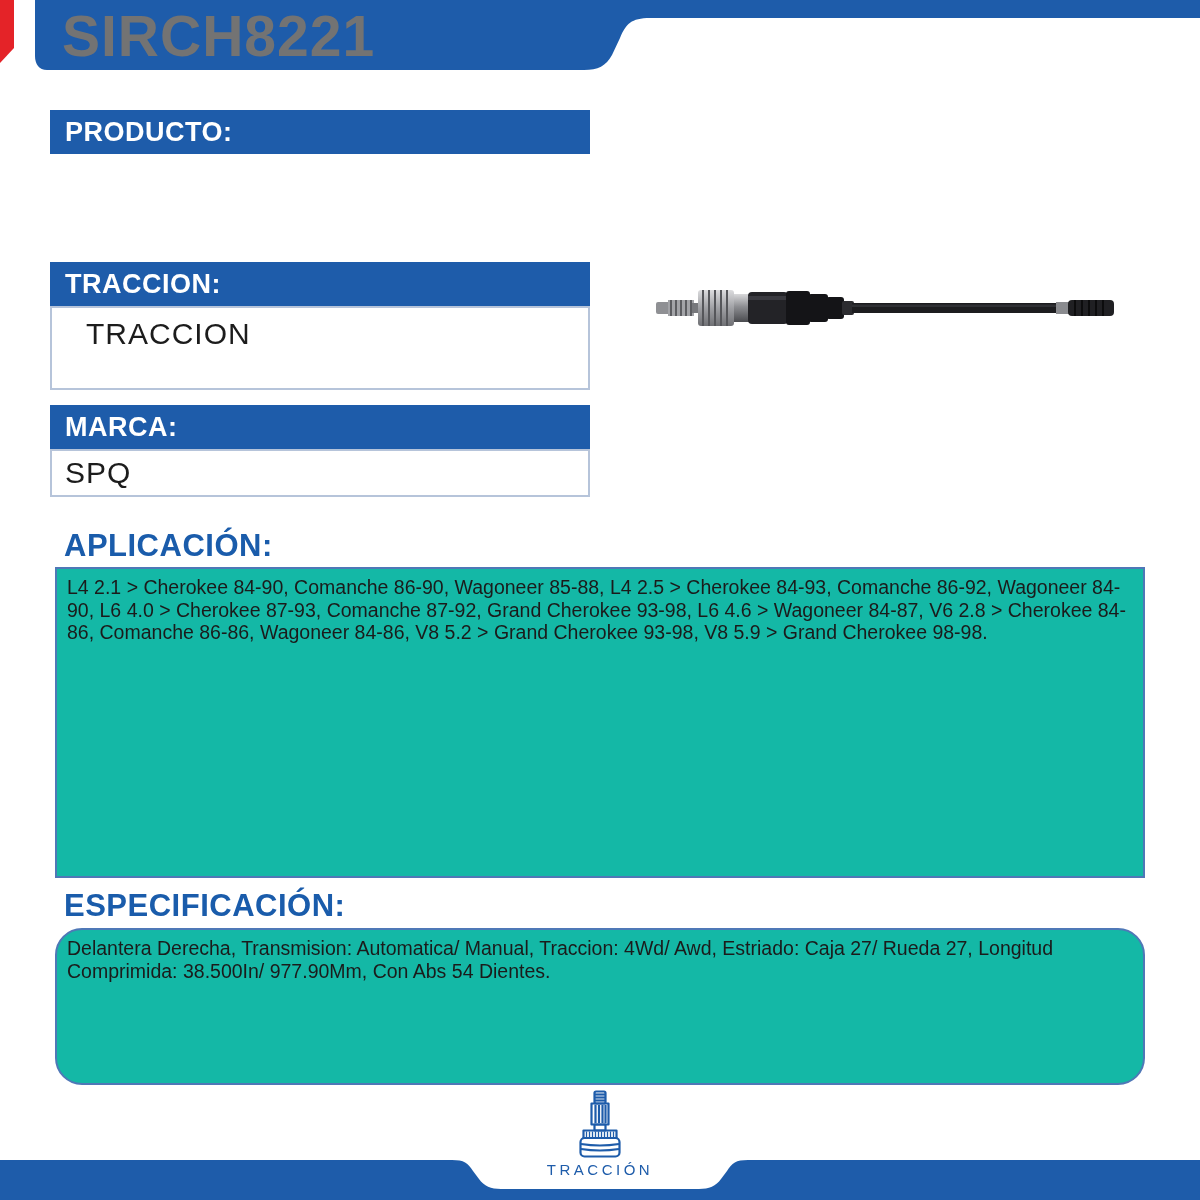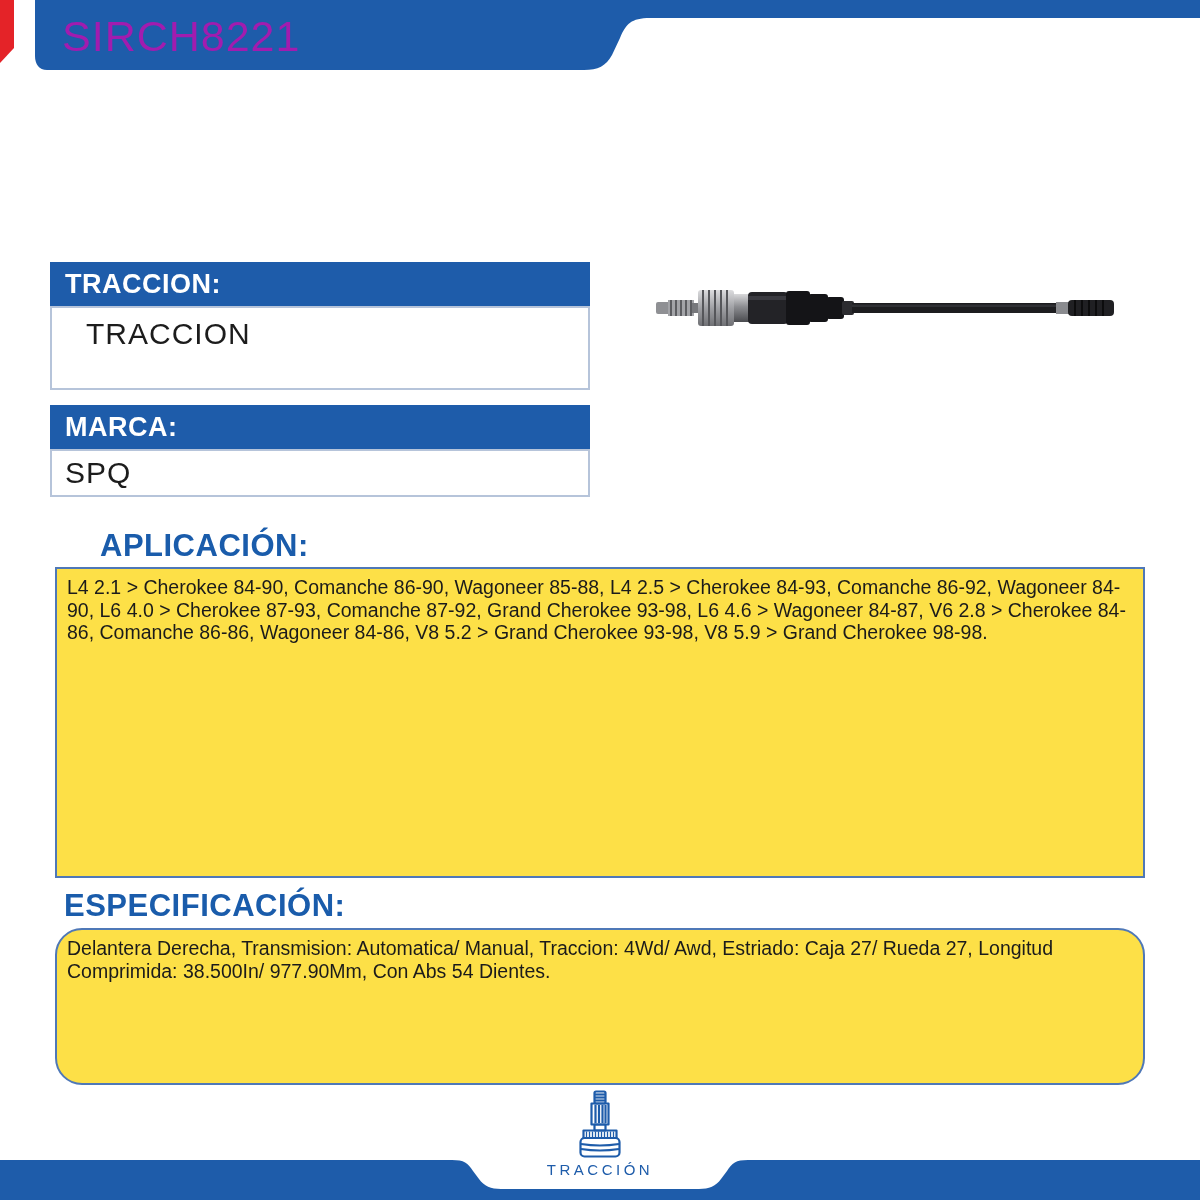--- a/index.html
+++ b/index.html
@@ -4,21 +4,21 @@
 <style>
   html,body{margin:0;padding:0;background:#ffffff;}
   .page{
     position:relative;width:1200px;height:1200px;background:#ffffff;
     font-family:"Liberation Sans",sans-serif;overflow:hidden;
   }
   
   .header-svg{position:absolute;top:0;left:0;}
   .part-number{
     position:absolute;left:62px;top:8px;height:56px;display:flex;align-items:center;
-    color:#a21caf;font-size:43px;font-weight:400;letter-spacing:1px;
+    color:#737373;font-size:57px;font-weight:700;letter-spacing:1px;
   }
   
   .field-label{
     position:absolute;left:50px;width:540px;height:44px;background:#1e5caa;
     color:#ffffff;font-weight:800;font-size:27px;letter-spacing:.5px;
     display:flex;align-items:center;padding-left:15px;box-sizing:border-box;
   }
   .field-value{
     position:absolute;left:50px;width:540px;background:#ffffff;
     border:2px solid #b6c4da;box-sizing:border-box;
@@ -27,24 +27,24 @@
   #producto-label{top:110px;}  #producto-value{top:154px;height:86px;}
   #categoria-label{top:262px;} #categoria-value{top:306px;height:84px;padding-left:34px;}
   #marca-label{top:405px;}     #marca-value{top:449px;height:48px;padding-top:5px;}
   
   .product-photo{position:absolute;left:652px;top:277px;}
   
   .section-title{
     position:absolute;left:64px;color:#1a5cab;font-weight:800;
     font-size:31px;letter-spacing:.5px;
   }
-  #aplicacion-title{top:528px;margin-left:36px;}
+  #aplicacion-title{top:528px;}
   #especificacion-title{top:888px;}
   .section-box{
-    position:absolute;left:55px;width:1090px;background:#fde047;
+    position:absolute;left:55px;width:1090px;background:#14b8a6;
     border:2px solid #4f78b7;box-sizing:border-box;
     font-size:19.5px;line-height:1.16;color:#1b1b1b;padding:7px 10px;
   }
   #aplicacion-box{top:567px;height:311px;}
   #especificacion-box{top:928px;height:157px;border-radius:27px;}
   
   .footer-svg{position:absolute;left:0;top:1160px;}
   .cv-joint-icon{position:absolute;left:570px;top:1090px;}
   .footer-category{
     position:absolute;left:0;top:1161px;width:1200px;text-align:center;
@@ -55,20 +55,21 @@
 <body>
 
 <div class="page">
 
   <svg class="header-svg" width="1200" height="72" viewBox="0 0 1200 72">
     <path d="M35,0 H1200 V18 H650 C631,18 626,24 620,38 L612,55 C606,66 598,70 584,70 H47 C39,70 35,64 35,56 Z" fill="#1e5caa"></path>
     <path d="M0,0 H14 V48 L0,63 Z" fill="#e42328"></path>
   </svg>
   <div class="part-number">SIRCH8221</div>
 
+  <div class="field-label" id="producto-label">PRODUCTO:</div>
 
   <div class="field-label" id="categoria-label">TRACCION:</div>
   <div class="field-value" id="categoria-value">TRACCION</div>
 
   <div class="field-label" id="marca-label">MARCA:</div>
   <div class="field-value" id="marca-value">SPQ</div>
 
   <svg class="product-photo" width="470" height="62" viewBox="0 0 470 62">
     <defs>
       <linearGradient id="metal" x1="0" y1="0" x2="0" y2="1">

